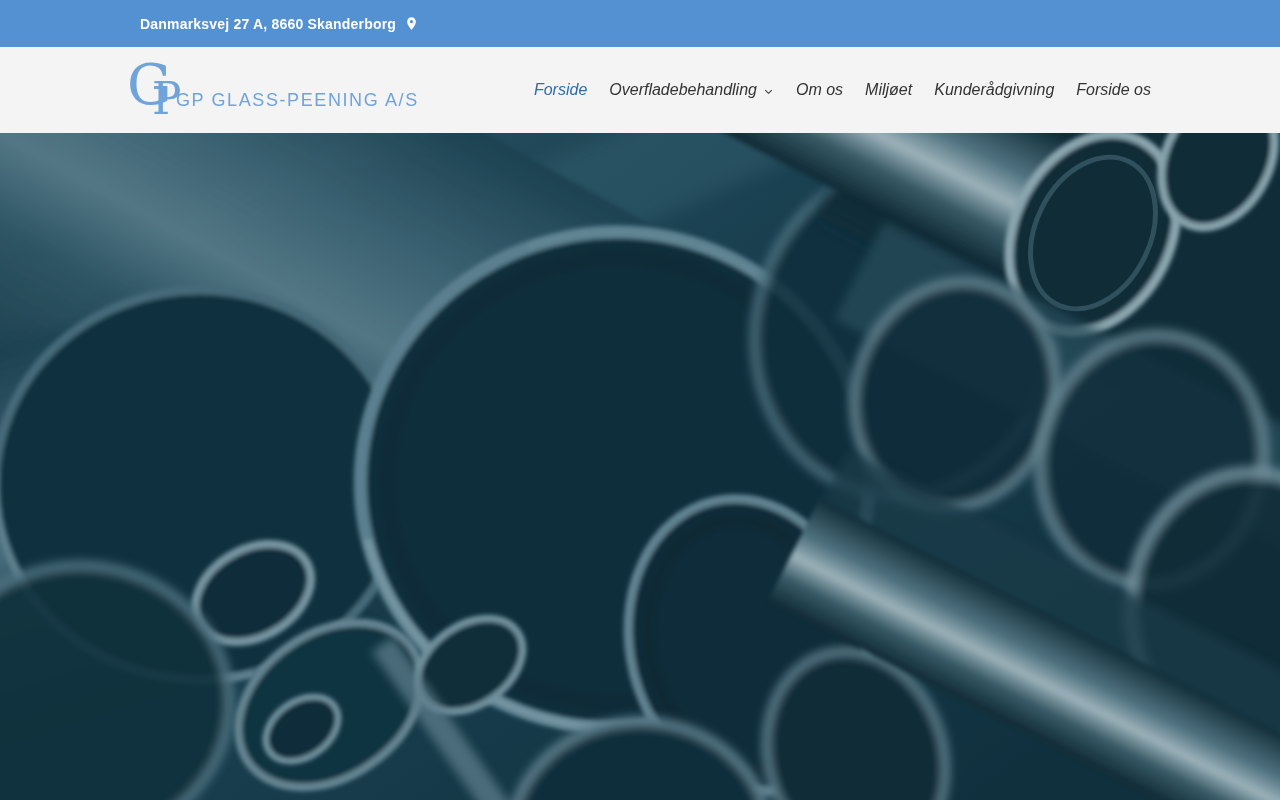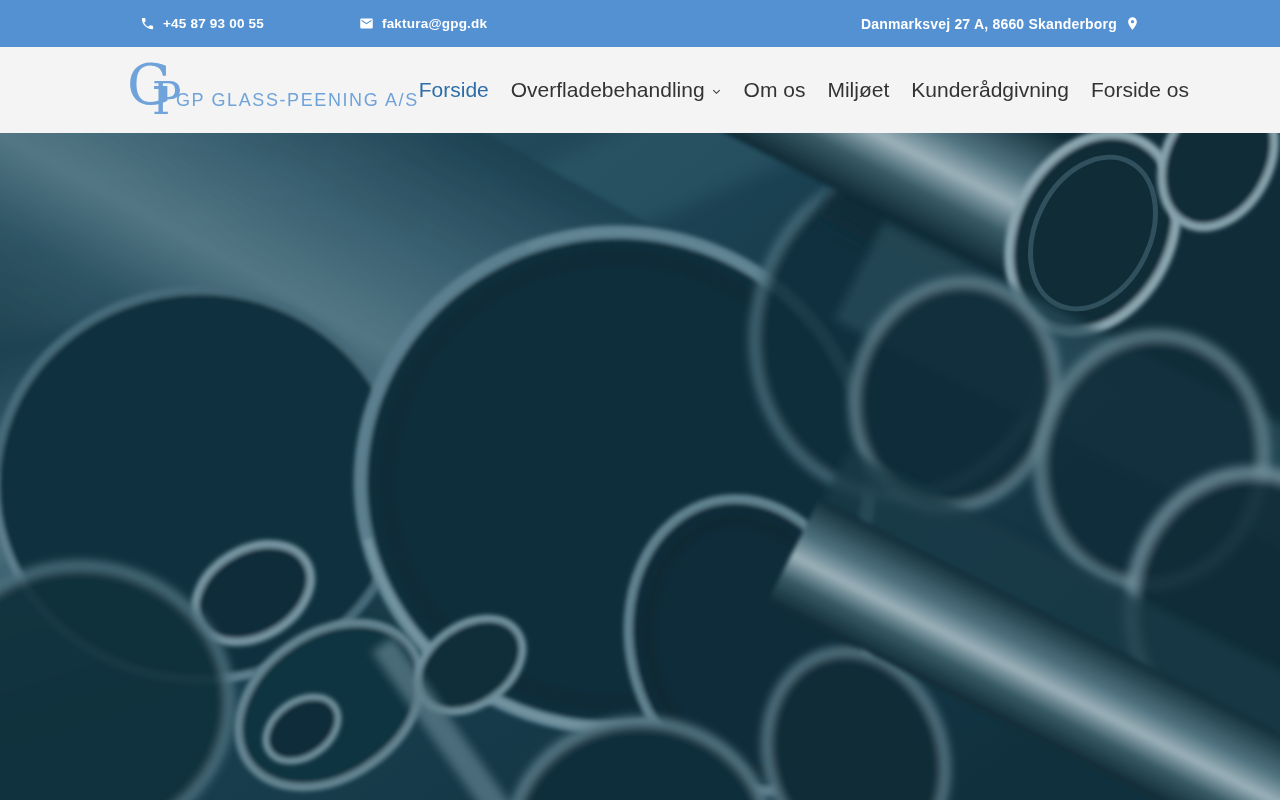--- a/index.html
+++ b/index.html
@@ -44,49 +44,35 @@
   .monogram text { fill:var(--logo-blue, #6fa3da); font-family:"DejaVu Serif", serif; }
   .wordmark {
     color:var(--logo-blue, #6fa3da);
     font-size:18px; letter-spacing:1.6px; white-space:nowrap;
     margin-left:-17px; margin-bottom:8px; font-weight:400;text-align:center;
   }
 
   .main-nav { display:flex; align-items:center; gap:22px; }
   .nav-link {
     color:var(--nav-text, #333333);
-    font-size:21px; font-weight:500; text-decoration:none; white-space:nowrap;
-    display:flex; align-items:center; gap:6px;
+    font-size:16px; font-weight:500; text-decoration:none; white-space:nowrap;
+    display:flex; align-items:center; gap:6px;font-style:italic;
   }
   .nav-link.active { color:var(--nav-active, #2e6da8); }
   .chev { width:11px; height:11px; stroke:#333; stroke-width:2.2; fill:none; margin-top:2px; }
 
   
   .hero { position:relative; width:1280px; height:667px; overflow:hidden; background:#16323d; }
   .hero-svg { position:absolute; inset:0; width:100%; height:100%; display:block; }
 </style>
 </head>
 <body>
 
 <div class="topbar" style="--topbar-bg:#5491d2;">
   <div class="topbar-inner">
-    <div class="topbar-left">
-      <a class="tb-item" href="#">
-        <svg class="tb-icon" viewBox="0 0 24 24">
-          <path d="M6.62 10.79c1.44 2.83 3.76 5.14 6.59 6.59l2.2-2.21a.96.96 0 0 1 1.02-.24c1.12.37 2.33.57 3.57.57.55 0 1 .45 1 1V20c0 .55-.45 1-1 1-9.39 0-17-7.61-17-17 0-.55.45-1 1-1h3.5c.55 0 1 .45 1 1 0 1.25.2 2.45.57 3.57.11.35.03.74-.25 1.02l-2.2 2.2z"></path>
-        </svg>
-        <span>+45 87 93 00 55</span>
-      </a>
-      <a class="tb-item" href="#">
-        <svg class="tb-icon" viewBox="0 0 24 24">
-          <path d="M20 4H4c-1.1 0-2 .9-2 2v12c0 1.1.9 2 2 2h16c1.1 0 2-.9 2-2V6c0-1.1-.9-2-2-2zm0 4-8 5-8-5V6l8 5 8-5v2z"></path>
-        </svg>
-        <span>faktura@gpg.dk</span>
-      </a>
-    </div>
     <div class="tb-item address">
       <span>Danmarksvej 27 A, 8660 Skanderborg</span>
       <svg class="tb-icon" viewBox="0 0 24 24">
         <path d="M12 2C8.13 2 5 5.13 5 9c0 5.25 7 13 7 13s7-7.75 7-13c0-3.87-3.13-7-7-7zm0 9.5A2.5 2.5 0 1 1 12 6.5a2.5 2.5 0 0 1 0 5z"></path>
       </svg>
     </div>
   </div>
 </div>
 
 <header class="site-header">

